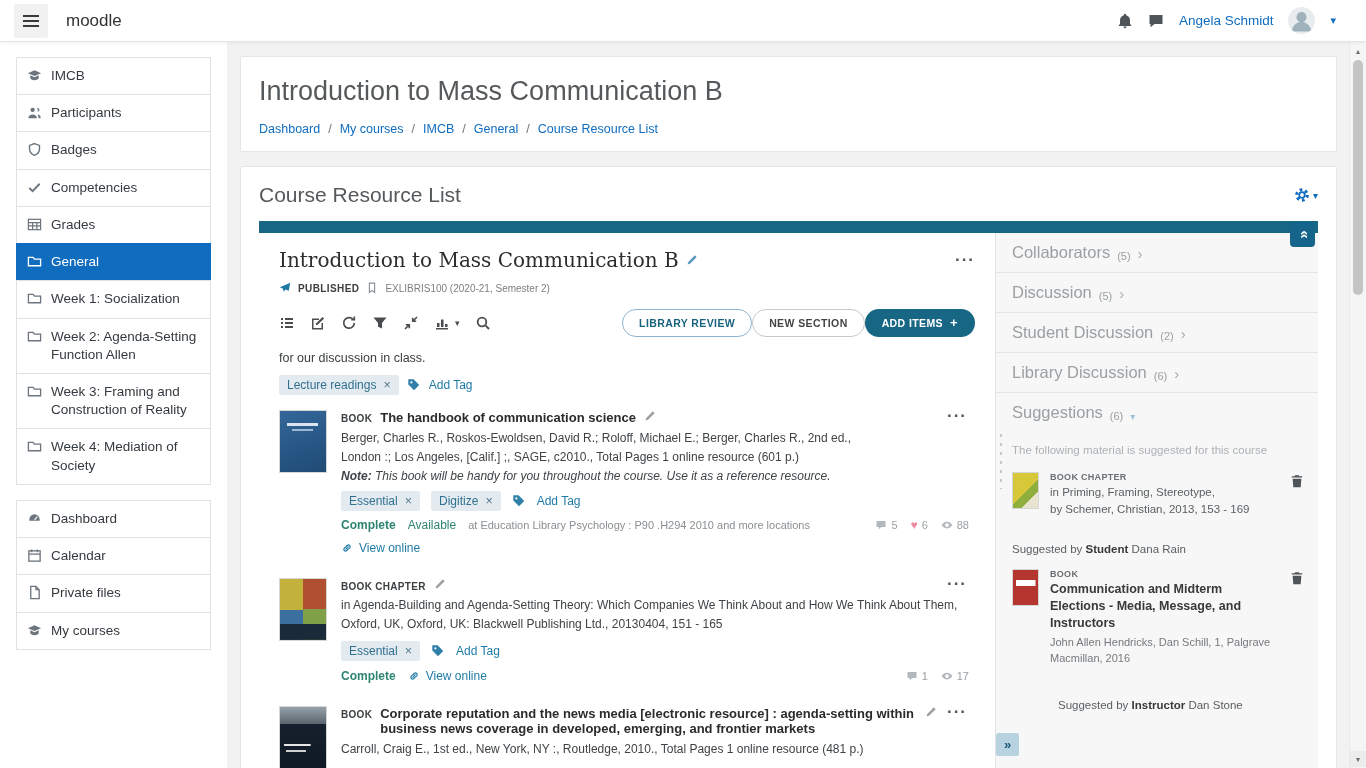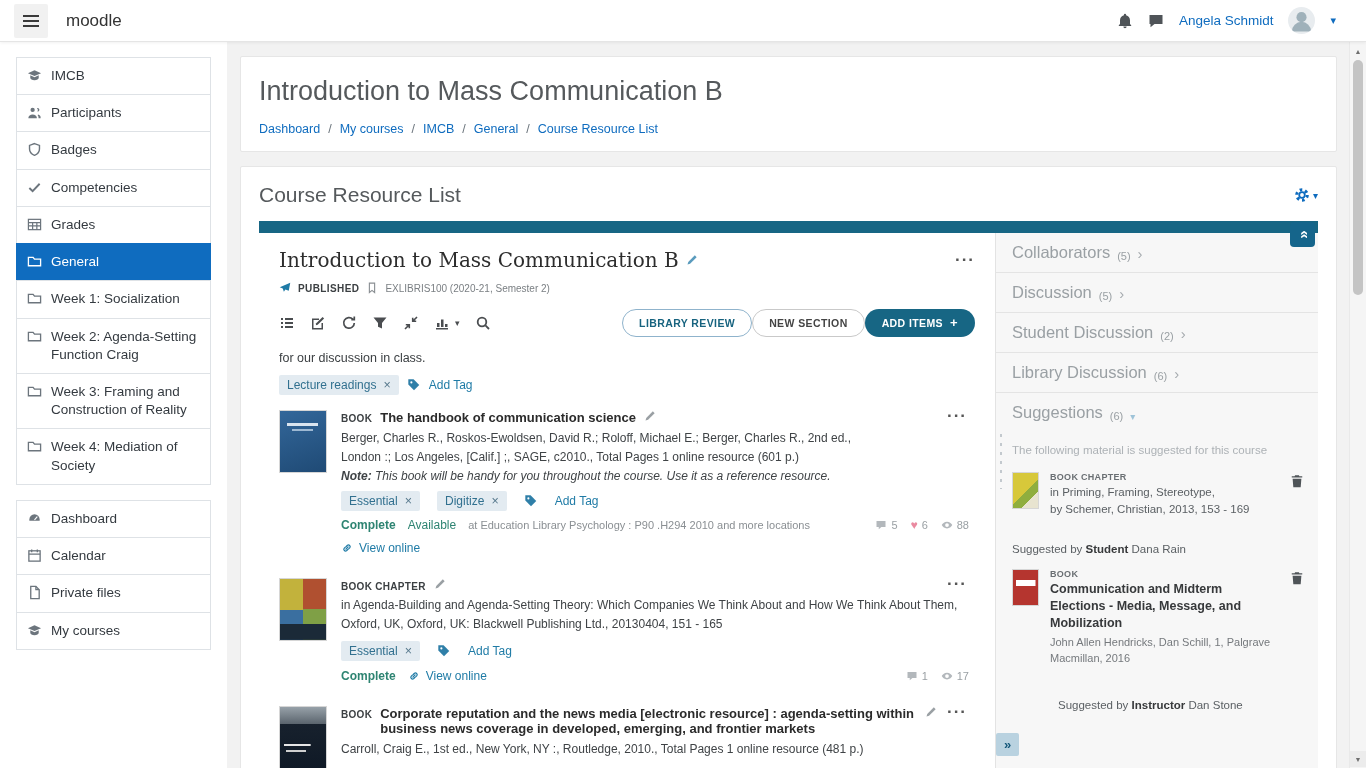--- a/index.html
+++ b/index.html
@@ -102,21 +102,21 @@
      linear-gradient(#e6e6e6 0 0) 22% 62%/58% 2px no-repeat,
      linear-gradient(#cfcfcf 0 0) 22% 72%/44% 2px no-repeat,
      linear-gradient(180deg,#97a1a9 0%,#5a646d 28%,#17212d 28%,#0f1926 100%); }
   .cit-body { flex:1; min-width:0; }
   .cit-titlerow { display:flex; align-items:baseline; gap:8px; padding-right:32px; flex-wrap:wrap; }
   .cit-type { font-size:10px; font-weight:bold; color:#3c4043; letter-spacing:.3px; flex:none; }
   .cit-title { font-size:13px; font-weight:bold; color:#2b2b2b; cursor:pointer; }
   .pencil { color:#9aa0a4; cursor:pointer; flex:none; }
   .cit-meta { font-size:12px; color:#3f4346; line-height:1.55; margin-top:4px; }
   .cit-note { font-size:12px; color:#3f4346; font-style:italic; margin-top:3px; }
-  .cit-tags { display:flex; align-items:center; gap:17px; margin:8px 0 7px; }
+  .cit-tags { display:flex; align-items:center; gap:11px; margin:8px 0 7px; }
   .cit-statusrow { display:flex; align-items:center; gap:12px; }
   .st-complete { color:#2e8472; font-weight:bold; font-size:12px; }
   .st-avail { color:#2e8472; font-size:12px; }
   .st-loc { color:#8a8f93; font-size:11px; }
   .counts { margin-left:auto; display:flex; gap:13px; align-items:center; }
   .cnt { display:flex; align-items:center; gap:4px; font-size:11px; color:#9aa0a4; }
   .cnt svg { color:#b3b8bc; }
   .heart { color:#ea8aa0; font-size:12px; line-height:1; }
   .cit-action { display:flex; align-items:center; gap:6px; margin-top:9px; }
   .link-ic { color:#1f7ba6; }
@@ -230,21 +230,21 @@
     <div class="nav-item">
       <svg viewBox="0 0 16 16">
           <path fill="none" stroke="currentColor" stroke-width="1.4" d="M1.5 3.5h5l1.5 2h6.5v7H1.5z"></path>
         </svg>
       <span>Week 1: Socialization</span>
     </div>
     <div class="nav-item">
       <svg viewBox="0 0 16 16">
           <path fill="none" stroke="currentColor" stroke-width="1.4" d="M1.5 3.5h5l1.5 2h6.5v7H1.5z"></path>
         </svg>
-      <span>Week 2: Agenda-Setting Function Craig</span>
+      <span>Week 2: Agenda-Setting Function Allen</span>
     </div>
     <div class="nav-item">
       <svg viewBox="0 0 16 16">
           <path fill="none" stroke="currentColor" stroke-width="1.4" d="M1.5 3.5h5l1.5 2h6.5v7H1.5z"></path>
         </svg>
       <span>Week 3: Framing and Construction of Reality</span>
     </div>
     <div class="nav-item">
       <svg viewBox="0 0 16 16">
           <path fill="none" stroke="currentColor" stroke-width="1.4" d="M1.5 3.5h5l1.5 2h6.5v7H1.5z"></path>
@@ -567,21 +567,21 @@
           <div class="sg-by">
             <span>Suggested by</span>
             <b>Student</b>
             <span>Dana Rain</span>
           </div>
 
           <div class="sg-item">
             <div class="sg-thumb cover-red"></div>
             <div class="sg-bodycol">
               <div class="sg-type">BOOK</div>
-              <div class="sg-title">Communication and Midterm Elections - Media, Message, and Mobilization</div>
+              <div class="sg-title">Communication and Midterm Elections - Media, Message, and Instructors</div>
               <div class="sg-meta">John Allen Hendricks, Dan Schill, 1, Palgrave Macmillan, 2016</div>
             </div>
             <svg class="i14 sg-trash" viewBox="0 0 16 16">
                 <path fill="currentColor" d="M5.8 1.5h4.4l.5 1H14V4H2V2.5h3.3zM3 5.3h10L12.2 15H3.8z"></path>
               </svg>
           </div>
           <div class="sg-by indent">
             <span>Suggested by</span>
             <b>Instructor</b>
             <span>Dan Stone</span>

